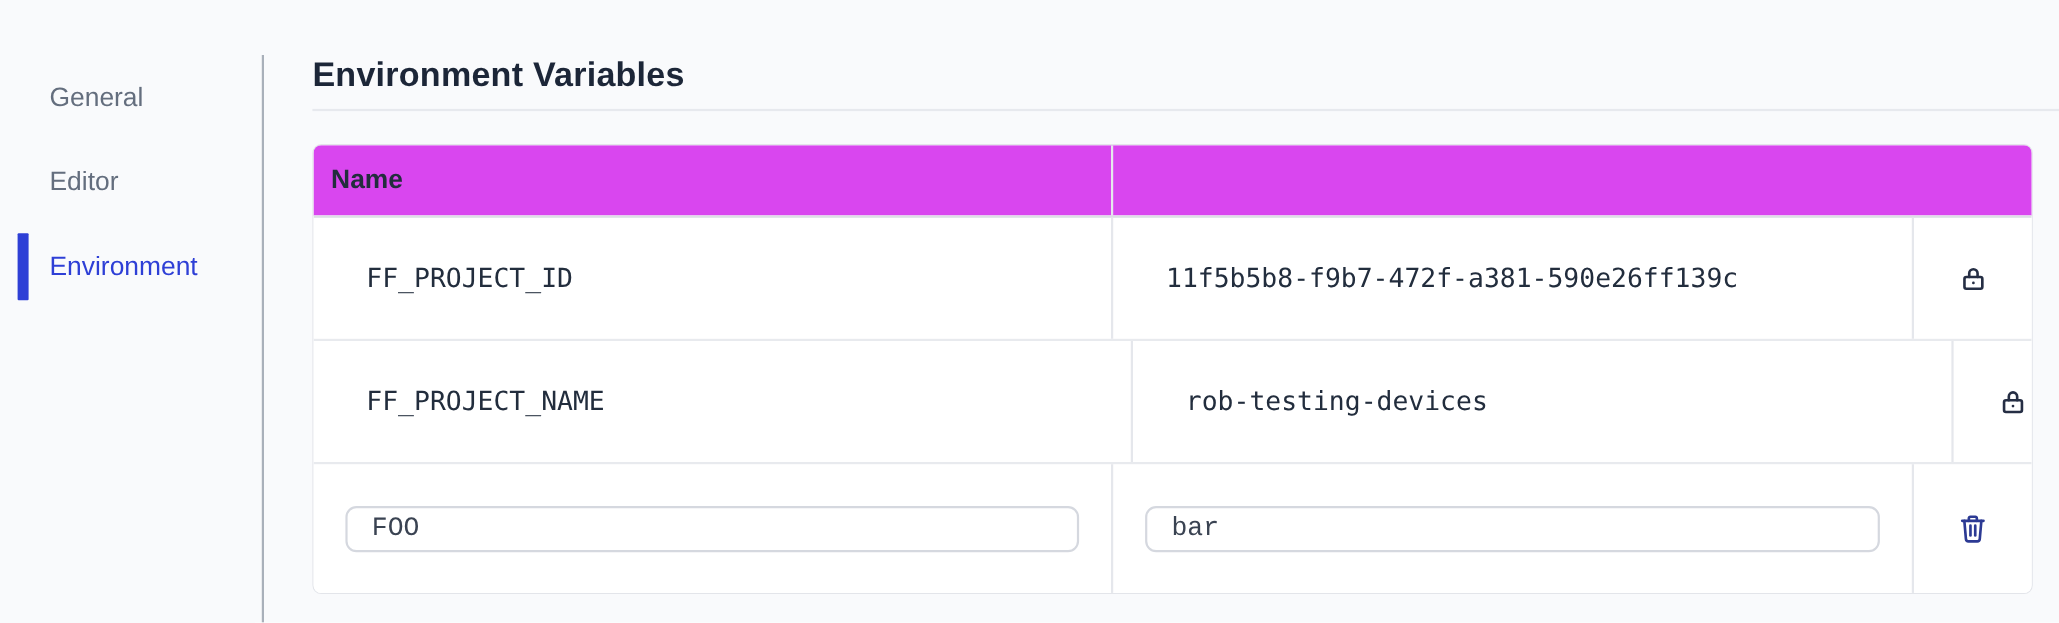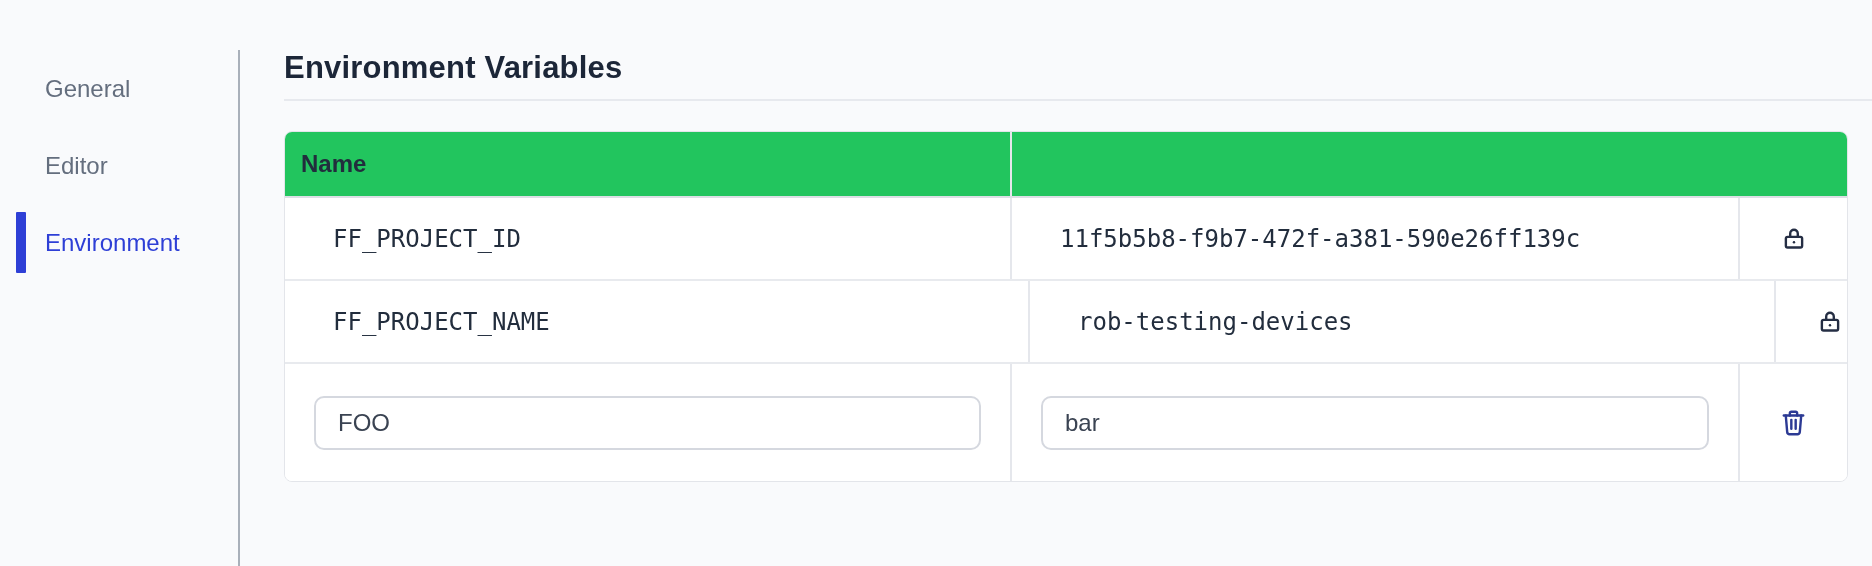--- a/index.html
+++ b/index.html
@@ -67,48 +67,48 @@
     width: 1564px;
     border: 1px solid #e3e5ea;
     border-radius: 8px;
     overflow: hidden;
     background: #ffffff;
   }
   .t-row {
     display: grid;
     grid-template-columns: 725px 728px 109px;
   }
-  .t-head { background: #22c55e; height: 64px; }
+  .t-head { background: #d946ef; height: 64px; }
   .t-head .cell {
     font-size: 24px; font-weight: 700; color: #222d3d;
     padding-left: 16px;
   }
   .cell {
     display: flex; align-items: center;
     border-left: 2px solid #e5e7ec;
   }
   .cell:first-child { border-left: none; }
-  .t-body { height: 83px; border-top: 2px solid #dcdfe5; background: #fff; }
+  .t-body { height: 112px; border-top: 2px solid #dcdfe5; background: #fff; }
   .t-body ~ .t-body { border-top: 2px solid #e8eaee; gap: 18px; }
   .t-body .cell.text {
     padding-left: 48px;
     font-size: 24px;
     color: #222d3d;
   }
   .t-edit { height: 119px; border-top: 2px solid #e8eaee; background: #fff; }
   .t-edit .cell { padding: 0 29px; }
   .icon-cell { justify-content: center; padding: 0 !important; }
 
   .env-input {
     width: 100%;
-    height: 54px;
+    height: 42px;
     border: 2px solid #d5d8df;
     border-radius: 10px;
     background: #ffffff;
-    font-family: Liberation Sans, sans-serif;
+    font-family: Liberation Mono, monospace;
     font-size: 24px;
     color: #3a4352;
     padding: 0 22px;
     outline: none;
   }
 
   .icon-btn {
     background: none; border: none; cursor: pointer;
     display: flex; align-items: center; justify-content: center;
     padding: 4px;

